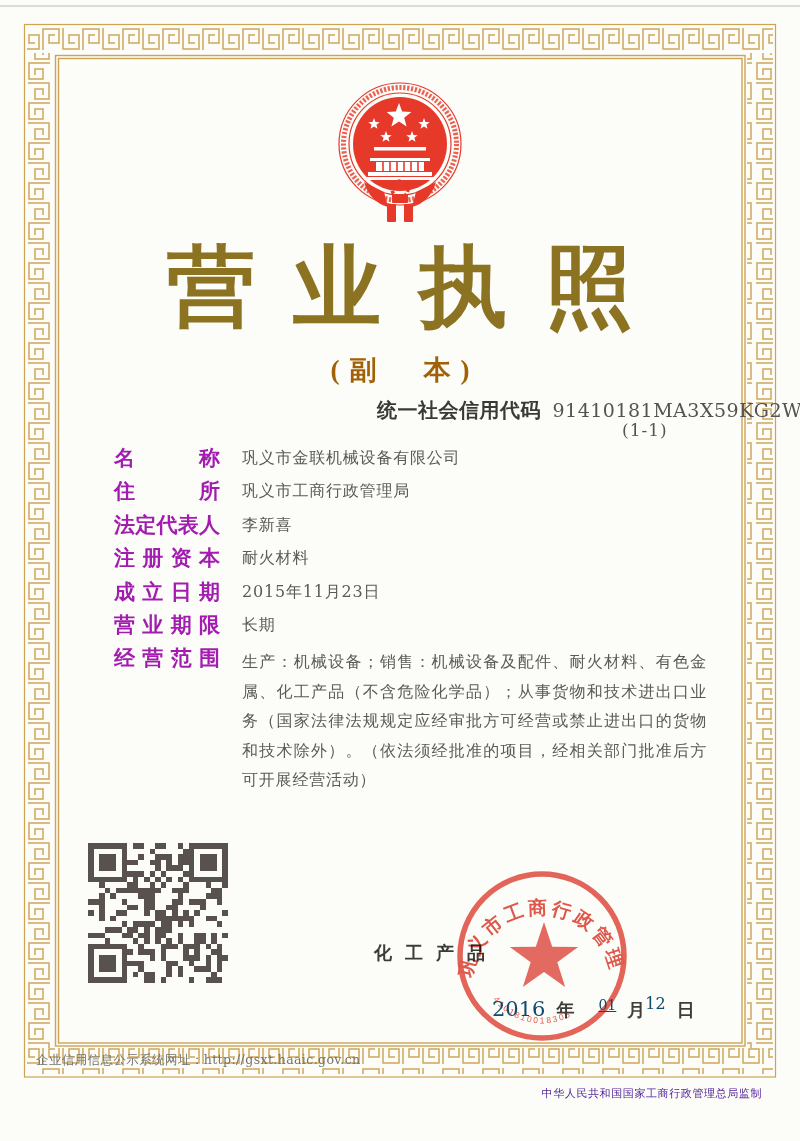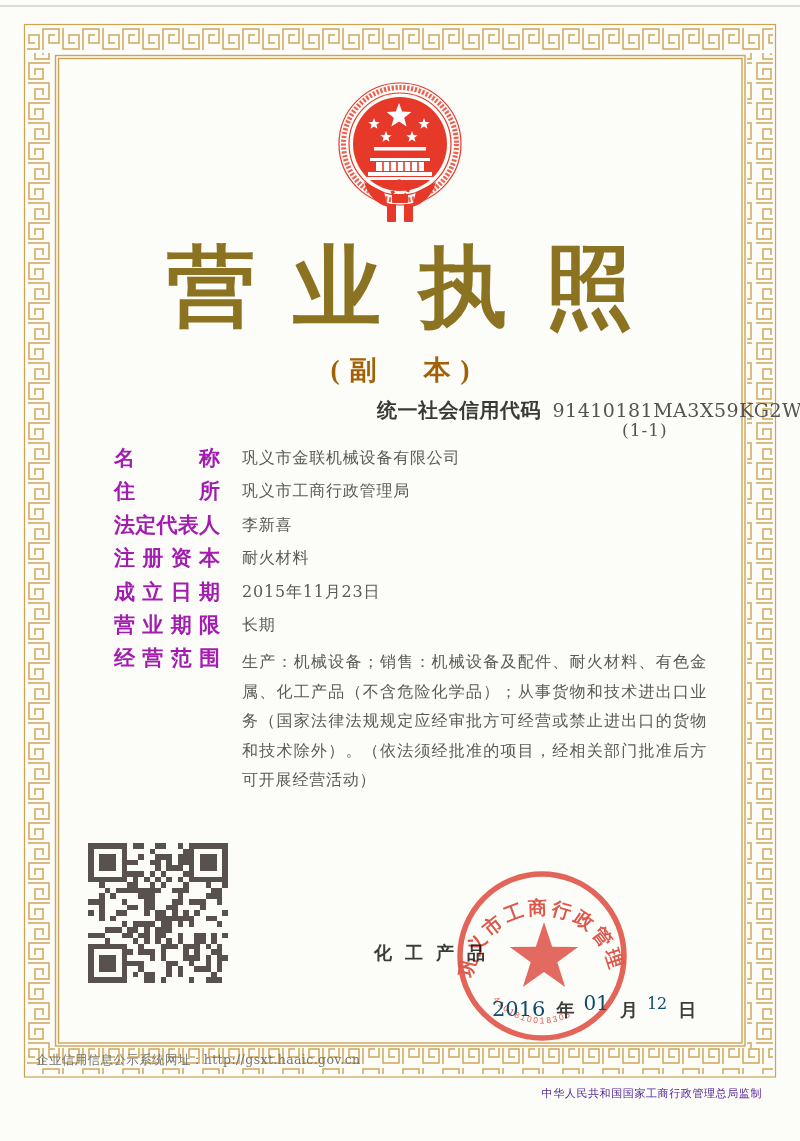--- a/index.html
+++ b/index.html
@@ -36,22 +36,22 @@
   .f-value{
     margin-left:22px;font-size:16px;color:#5c5a55;line-height:21px;
     font-family:"DejaVu Serif","Liberation Serif",serif;letter-spacing:.8px;white-space:nowrap;
   }
   .field-row.multi .f-value{white-space:normal;width:465px;line-height:29.4px;text-align:justify;}
   .qr{position:absolute;left:88px;top:840px;}
   .reg-label{position:absolute;left:374px;top:941px;font-size:18px;font-weight:800;color:#3c3b38;letter-spacing:13px;white-space:nowrap;}
   .date-line{position:absolute;left:492px;top:997px;white-space:nowrap;font-size:18px;color:#3e3d3a;}
   .date-line .num{font-family:"DejaVu Serif","Liberation Serif",serif;color:#0c4a6e;}
   .date-line .y{font-size:21px;}
-  .date-line .m{font-size:20px;position:relative;top:-6px;margin-left:9px;}
-  .date-line .d{font-size:16px;position:relative;top:-7px;margin-left:9px;}
+  .date-line .m{font-size:14px;position:relative;top:-6px;margin-left:24px;text-decoration:underline;}
+  .date-line .d{font-size:16px;position:relative;top:-7px;}
   .date-line .unit{font-weight:800;margin-left:11px;}
   .seal{position:absolute;left:452px;top:866px;width:180px;height:180px;mix-blend-mode:multiply;opacity:.92;}
   .footer-left{position:absolute;left:36px;top:1052px;font-size:12.5px;color:#73716b;font-family:"DejaVu Serif","Liberation Serif",serif;letter-spacing:.4px;}
   .footer-right{position:absolute;right:38px;top:1086px;font-size:11px;color:#4c1d95;font-family:Liberation Sans, sans-serif;letter-spacing:.6px;}
 </style>
 </head>
 <body>
 
 <div class="page">
 

